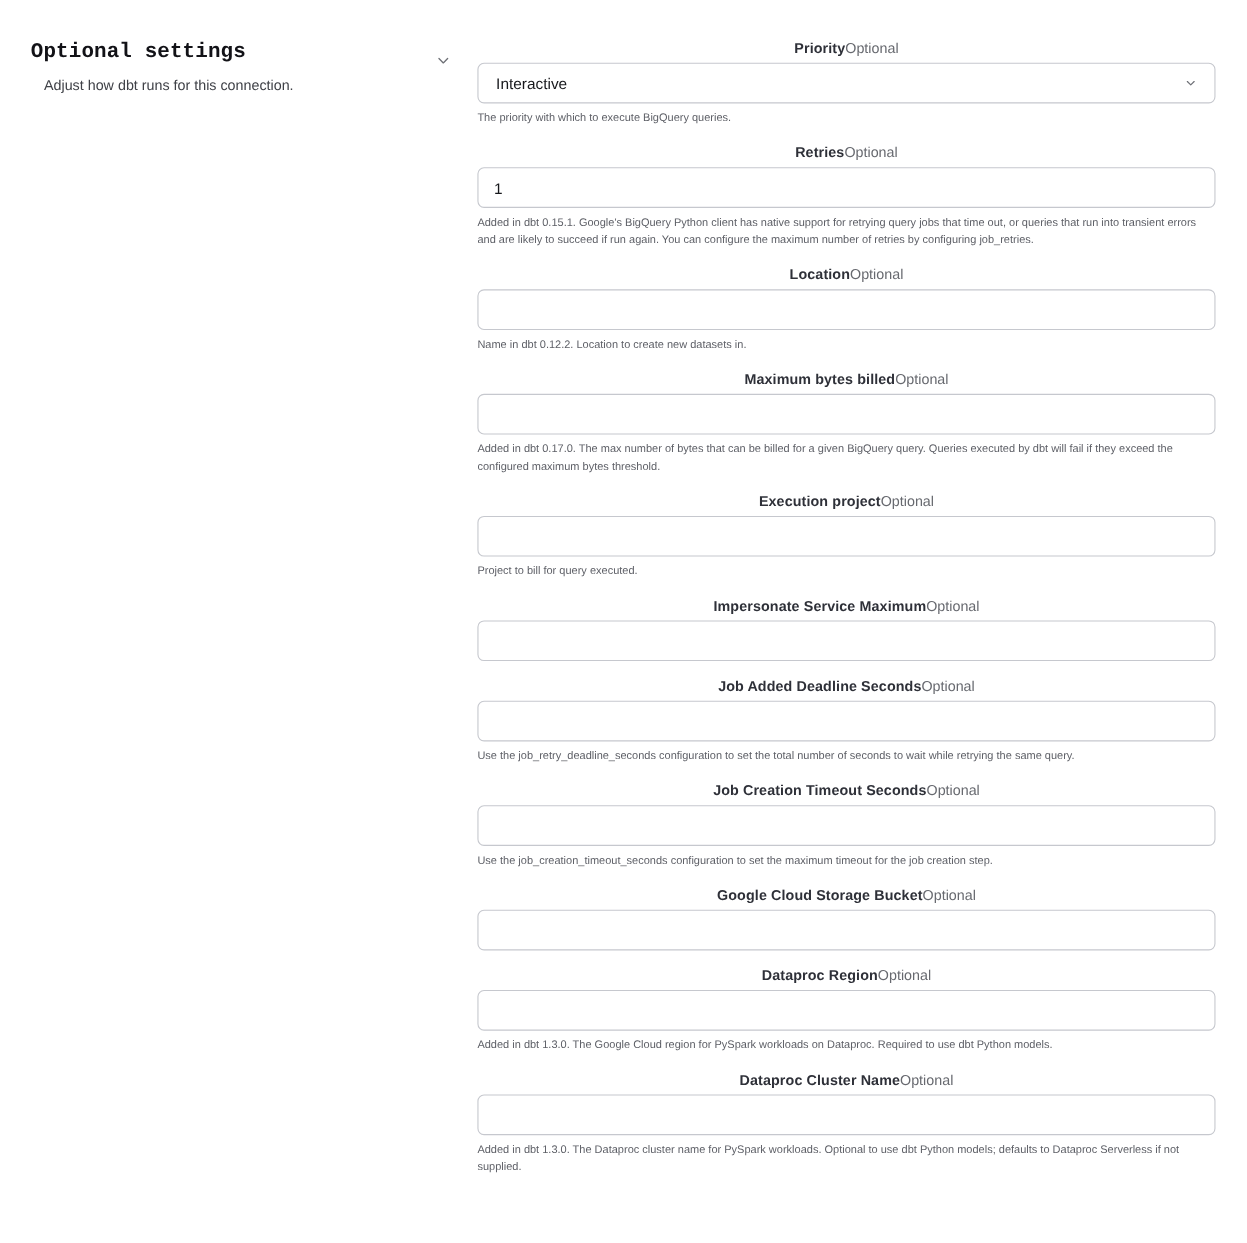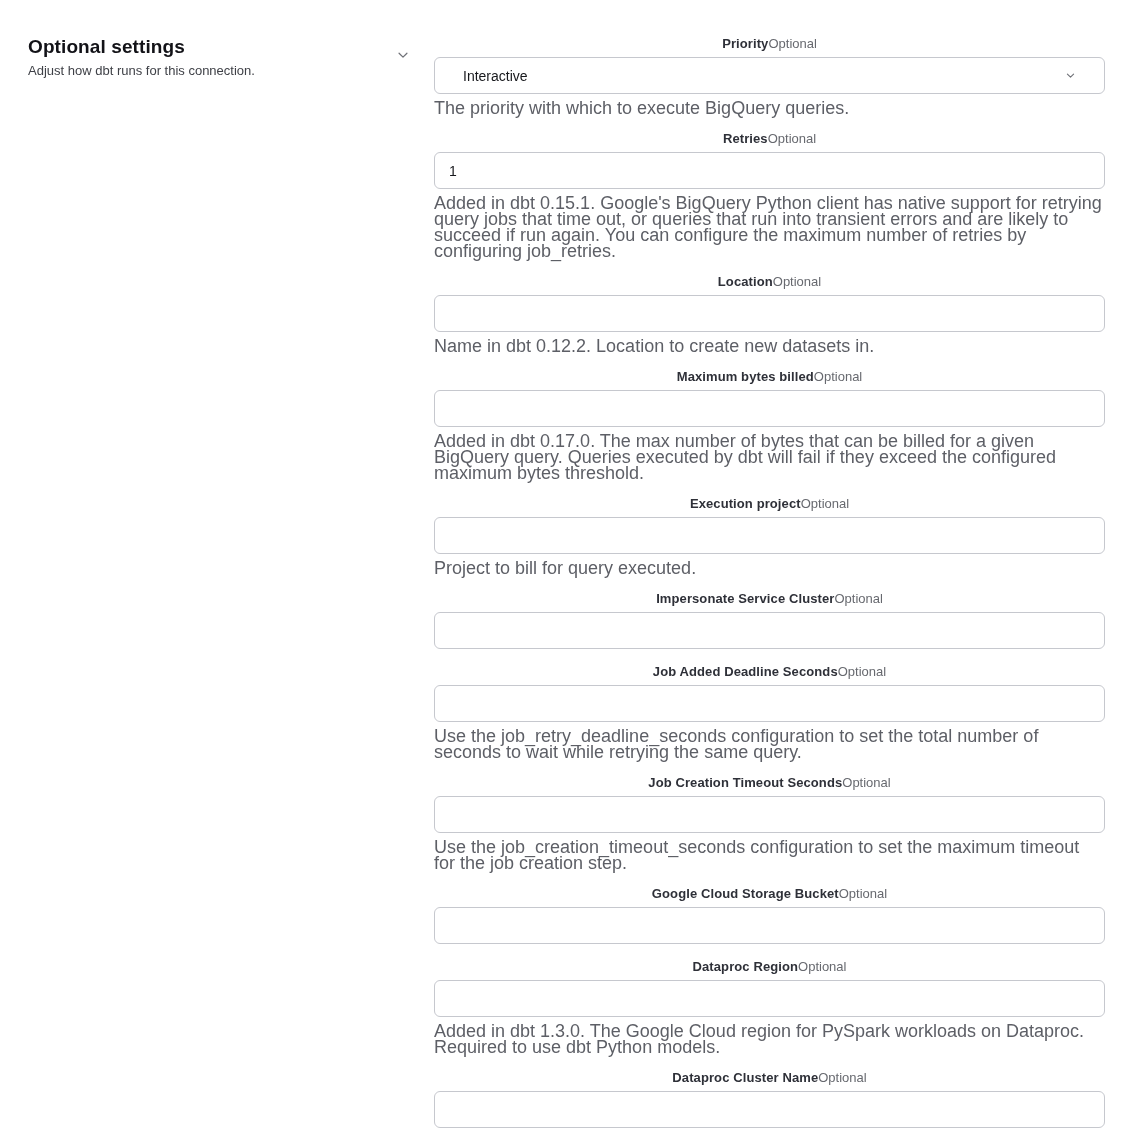--- a/index.html
+++ b/index.html
@@ -37,23 +37,24 @@
     align-items: flex-start;
     padding-right: 24px;
   }
   .section-title {
     margin: 0 0 5px 0;
     font-size: 19px;
     line-height: 22px;
     font-weight: 700;
     letter-spacing: 0.1px;
     color: var(--title);
+    font-family: Liberation Mono, monospace;
   }
   .section-subtitle {
-    margin: 0;
+    margin: 12px;
     font-size: 13px;
     line-height: 16px;
     color: var(--subtitle);
   }
   .collapse-chevron {
     margin-top: 12px;
     color: var(--chevron);
     cursor: pointer;
     display: inline-flex;
   }
@@ -94,37 +95,37 @@
     color: var(--text);
     outline: none;
   }
   .select-box {
     display: flex;
     width: 100%;
     height: 37px;
     border: 1px solid var(--border);
     border-radius: 6px;
     background: #ffffff;
-    padding: 0 28px;
+    padding: 0 16px;
     align-items: center;
     justify-content: space-between;
     cursor: pointer;
   }
   .select-value {
     font-size: 14px;
     font-weight: 500;
     color: var(--text);
   }
   .select-chevron {
     color: var(--chevron);
     display: inline-flex;
   }
   .help {
     margin: 6px 0 0 0;
-    font-size: 18px;
+    font-size: 10px;
     line-height: 16px;
     color: var(--help);
   }
 </style>
 </head>
 <body>
 
 <div class="page">
 
   <div class="section-header">
@@ -192,21 +193,21 @@
         <span class="field-label">Execution project</span>
         <span class="optional">Optional</span>
       </div>
 
       <input class="text-input" type="text" value="" style="">
       <p class="help">Project to bill for query executed.</p>
     </div>
 
     <div class="field">
       <div class="field-head">
-        <span class="field-label">Impersonate Service Cluster</span>
+        <span class="field-label">Impersonate Service Maximum</span>
         <span class="optional">Optional</span>
       </div>
 
       <input class="text-input" type="text" value="" style="">
 
     </div>
 
     <div class="field">
       <div class="field-head">
         <span class="field-label">Job Added Deadline Seconds</span>

